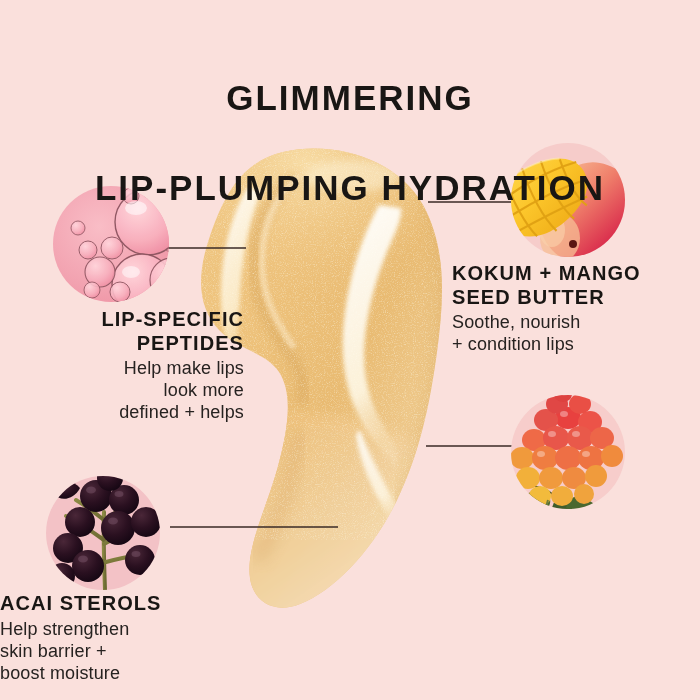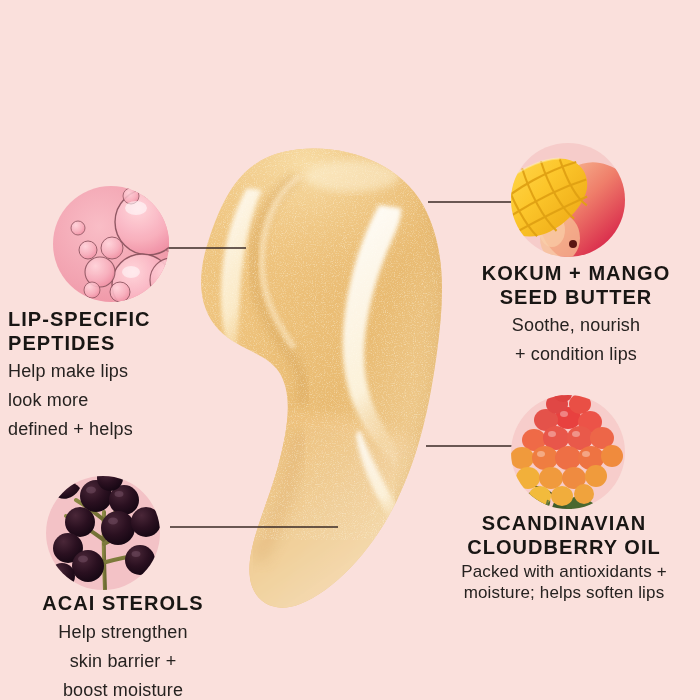--- a/index.html
+++ b/index.html
@@ -46,28 +46,28 @@
     font-weight: 700;
     letter-spacing: 1.05px;
     line-height: 23.5px;
     white-space: pre-line;
   }
   .callout .desc {
     color: #262220;
     font-size: 18px;
     font-weight: 400;
     letter-spacing: 0.15px;
-    line-height: 29px;
+    line-height: 22px;
     white-space: pre-line;
     margin-top: 2px;
   }
-  #callout-peptides { left: 8px;  top: 308px; width: 228px; text-align: left; }
-  #callout-kokum    { left: 452px; top: 262px; width: 248px; text-align: center; }
+  #callout-peptides { left: 16px;  top: 308px; width: 228px; text-align: right; }
+  #callout-kokum    { left: 452px; top: 262px; width: 248px; text-align: left; }
   #callout-cloudberry { left: 428px; top: 512px; width: 272px; text-align: center; }
-  #callout-acai     { left: 12px;  top: 592px; width: 222px; text-align: center; }
+  #callout-acai     { left: 0px;  top: 592px; width: 222px; }
   #callout-cloudberry .desc { font-size: 17px; line-height: 21px; }
 </style>
 </head>
 <body style="background: rgb(250, 224, 220);">
 
 <div id="infographic">
 
   <svg width="700" height="700" viewBox="0 0 700 700" style="position:absolute;left:0;top:0;">
     <defs>
 
@@ -347,42 +347,40 @@
           <ellipse cx="91" cy="490" rx="5" ry="3.5"></ellipse>
           <ellipse cx="119" cy="494" rx="4.5" ry="3"></ellipse>
           <ellipse cx="113" cy="521" rx="5" ry="3.5"></ellipse>
           <ellipse cx="83" cy="559" rx="5" ry="3.5"></ellipse>
           <ellipse cx="136" cy="554" rx="4.5" ry="3"></ellipse>
         </g>
       </g>
     </g>
   </svg>
 
+  <div class="headline">
+    <span class="l1">GLIMMERING</span>
+    <span class="l2">LIP-PLUMPING HYDRATION</span>
+  </div>
 
   <div class="callout" id="callout-peptides">
     <div class="title">LIP-SPECIFIC
 PEPTIDES</div>
     <div class="desc">Help make lips
 look more
 defined + helps</div>
   </div>
 
   <div class="callout" id="callout-kokum">
     <div class="title">KOKUM + MANGO
 SEED BUTTER</div>
     <div class="desc">Soothe, nourish
 + condition lips</div>
   </div>
 
-  <div class="callout" id="callout-cloudberry">
-    <div class="title">SCANDINAVIAN
-CLOUDBERRY OIL</div>
-    <div class="desc">Packed with  antioxidants +
-moisture; helps soften lips</div>
-  </div>
 
   <div class="callout" id="callout-acai">
     <div class="title">ACAI STEROLS</div>
     <div class="desc">Help strengthen
 skin barrier +
 boost moisture</div>
   </div>
 
 </div>
 

